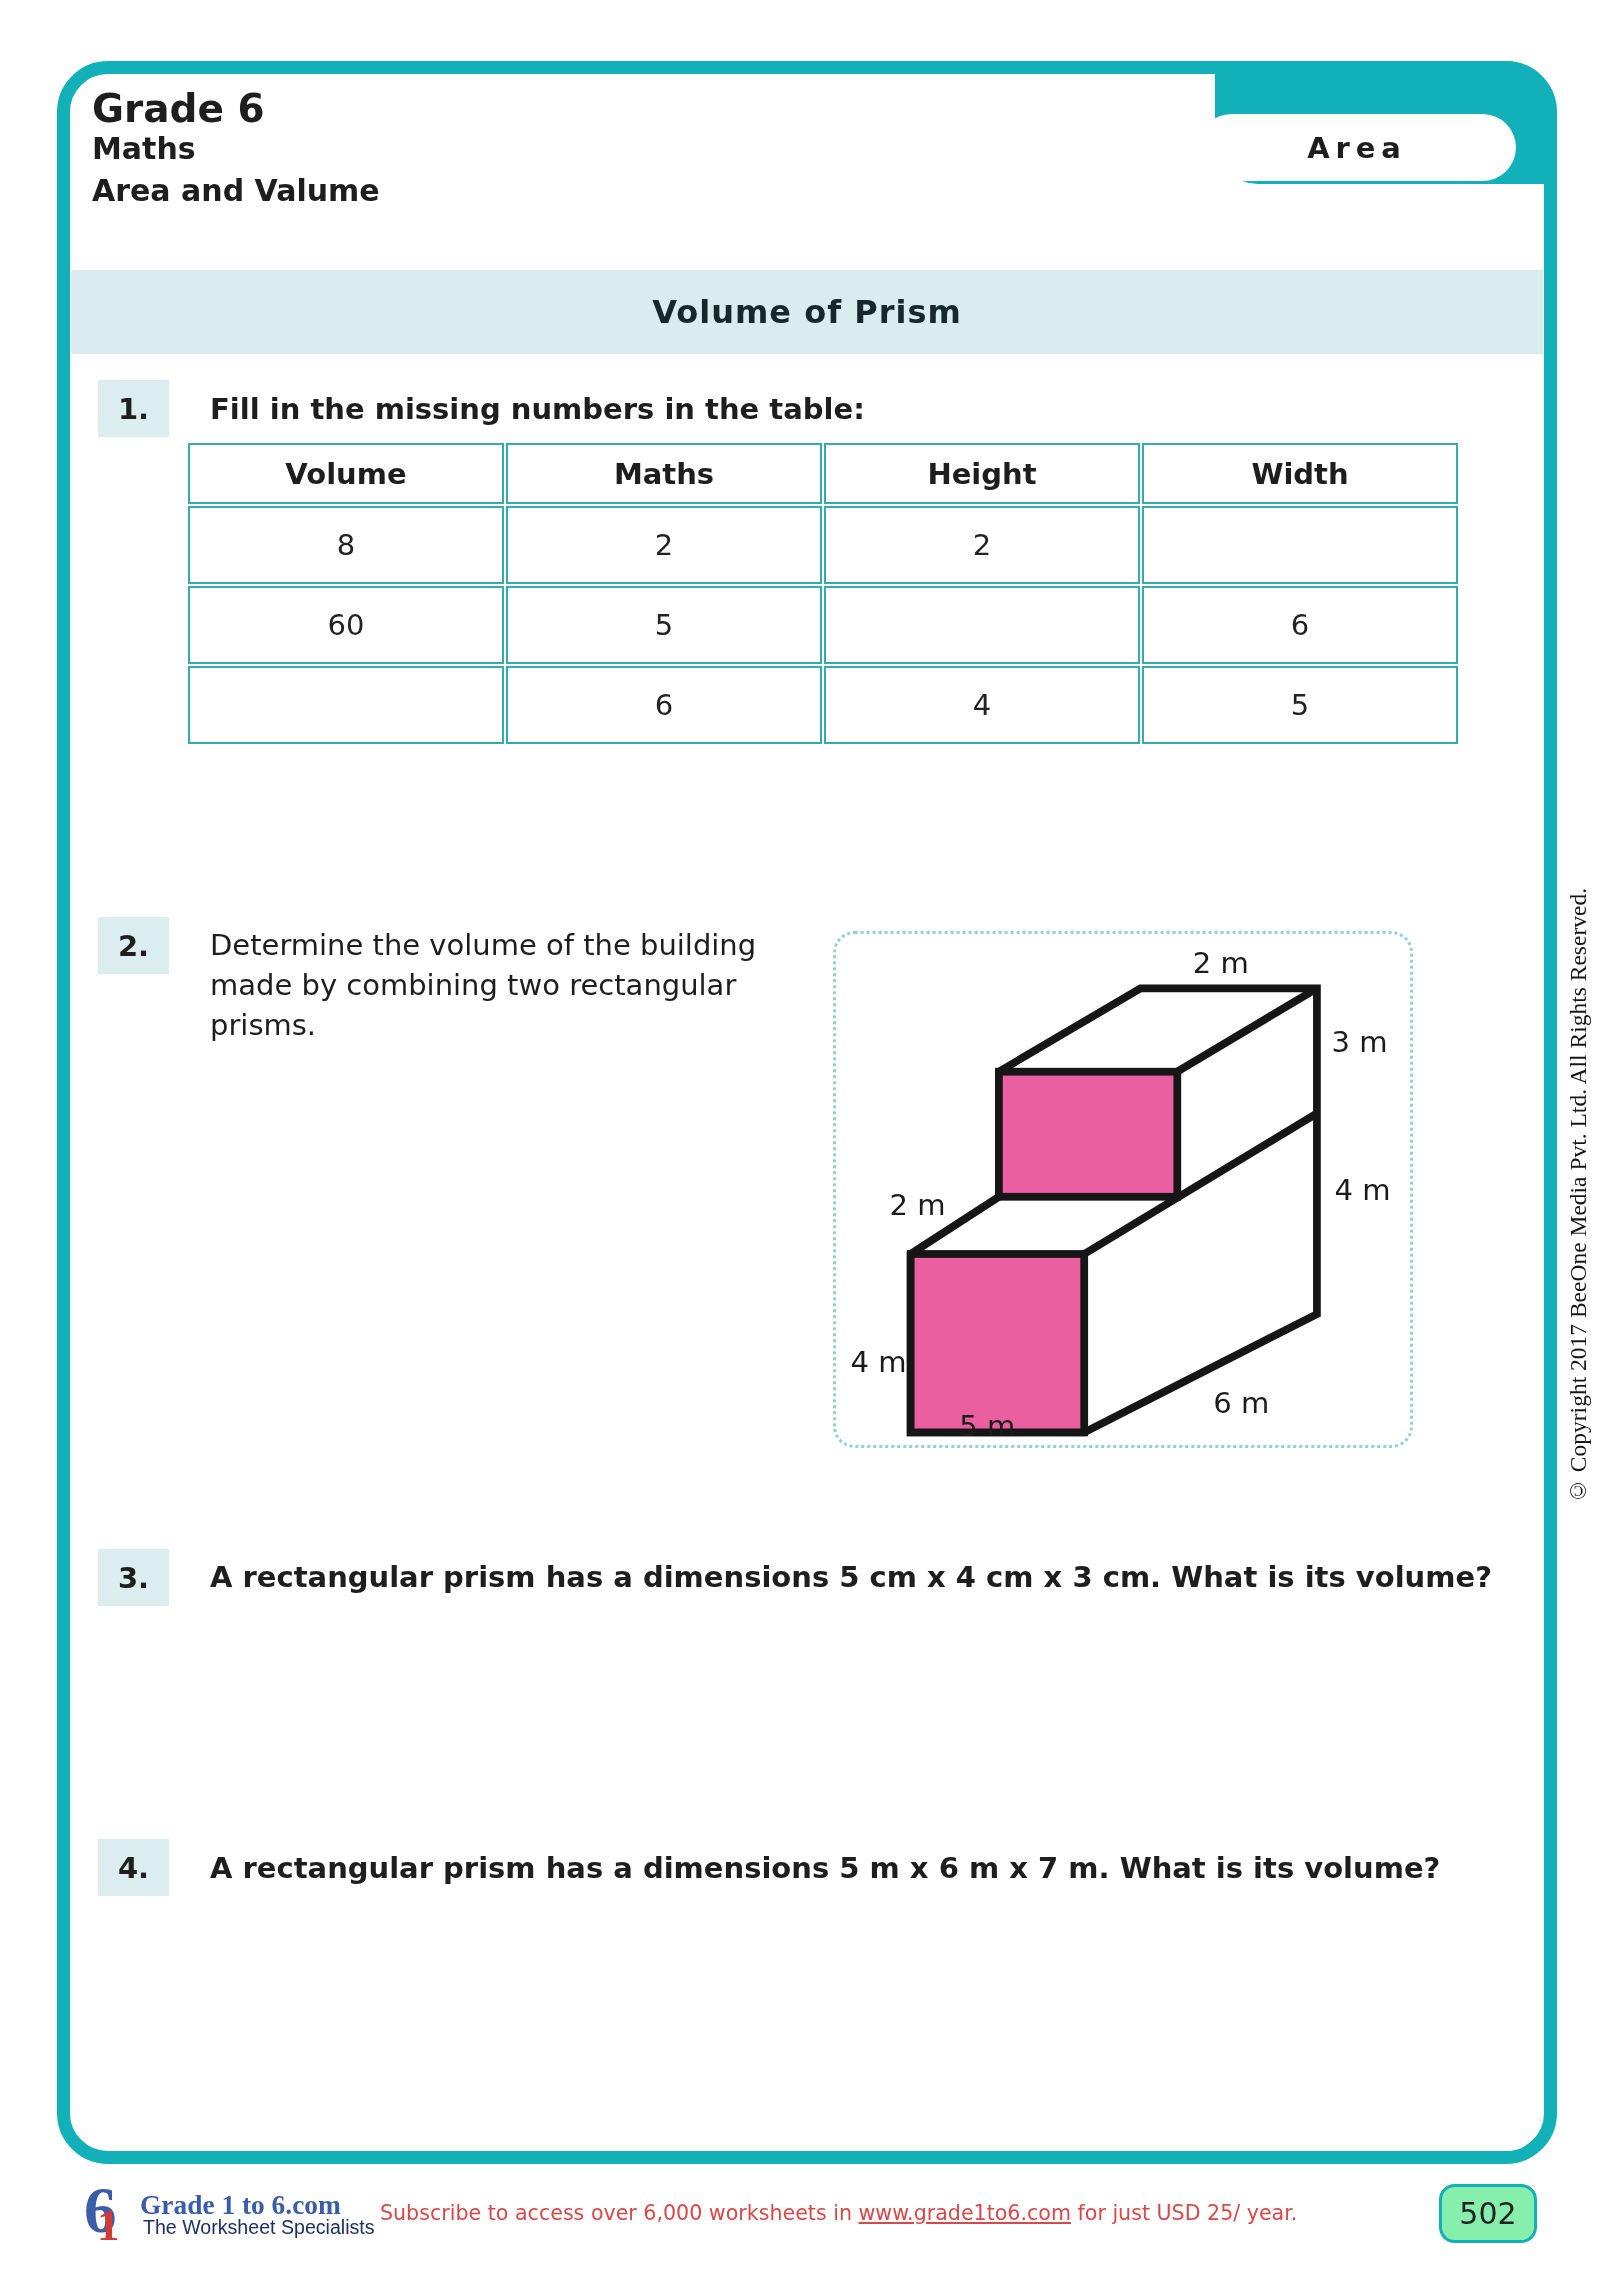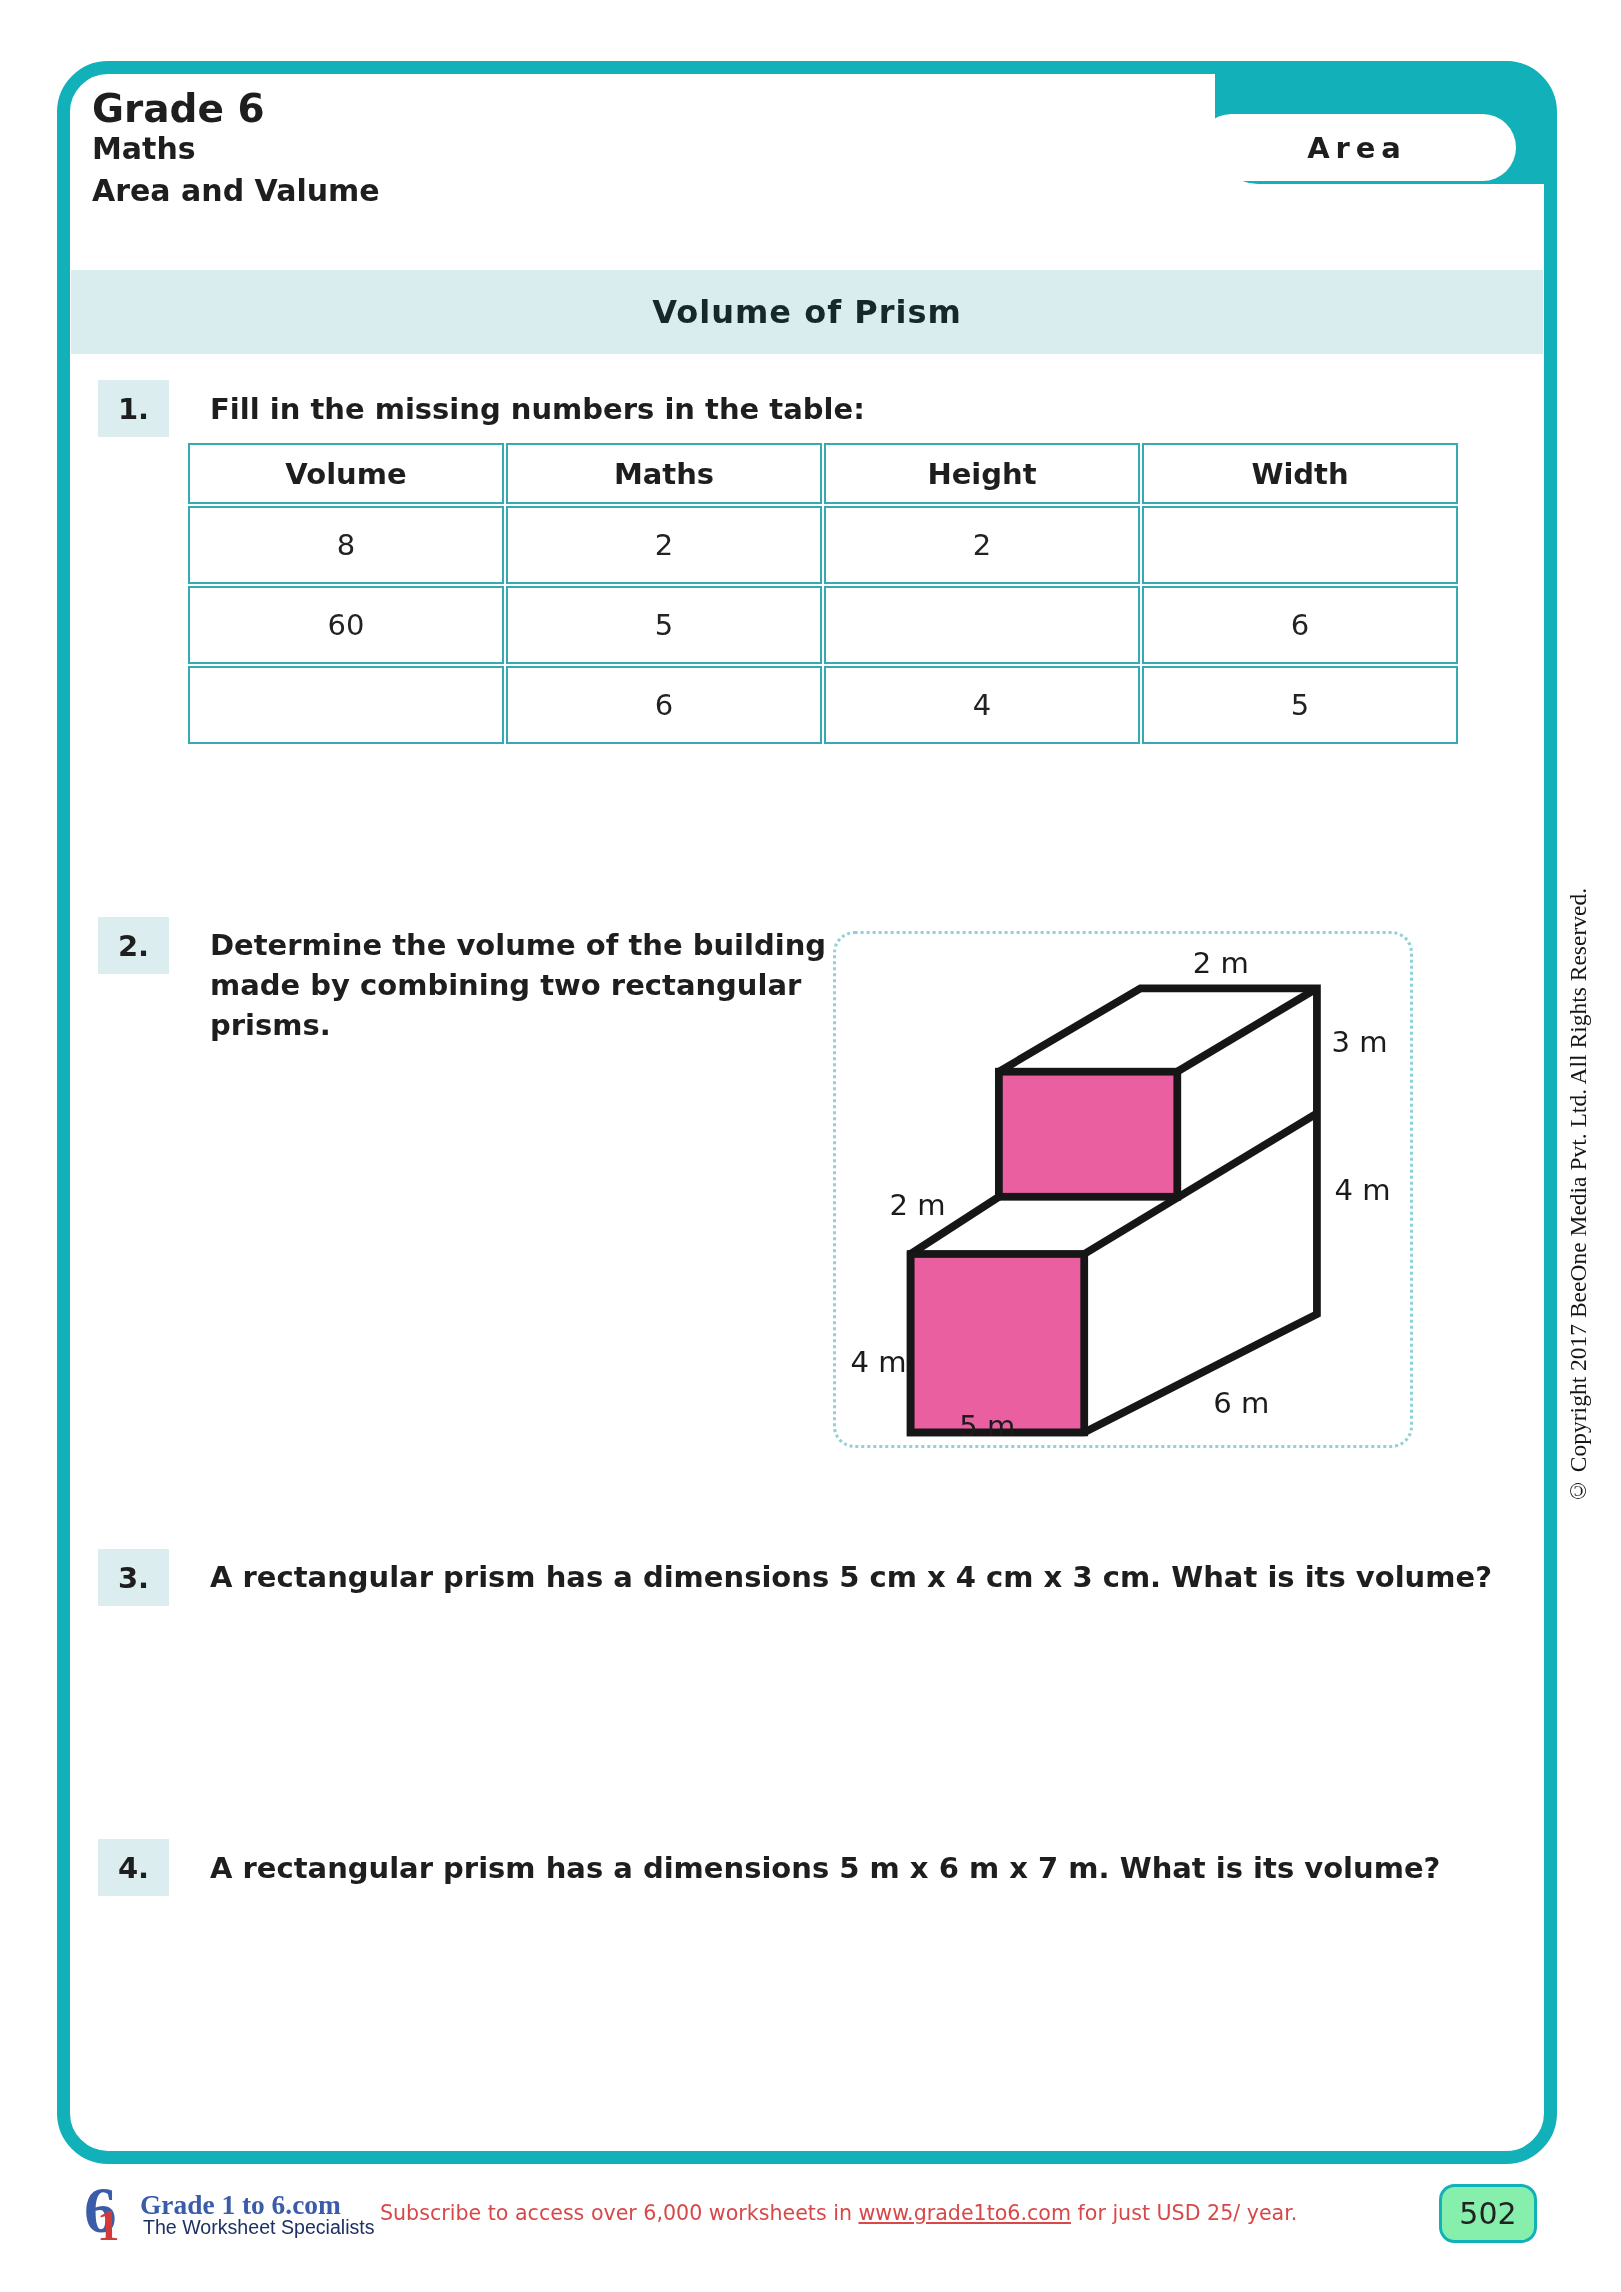--- a/index.html
+++ b/index.html
@@ -44,21 +44,21 @@
     font-size:32px;font-weight:bold;color:#17282b;letter-spacing:1px;margin-top:15px;
   }
 
   
   .q-badge{
     width:71px;height:57px;background:var(--badge-bg,#dcedef);
     display:flex;align-items:center;justify-content:center;
     font-size:29px;font-weight:bold;
   }
   .q-text{font-size:29px;font-weight:bold;white-space:nowrap;}
-  .q2-lines div{font-size:29px;font-weight:bold;line-height:40px;white-space:nowrap;}
+  .q2-lines div{font-size:29px;font-weight:normal;line-height:40px;white-space:nowrap;}
 
   
   .vol-table{
     left:186px;top:441px;width:1274px;
     border-collapse:separate;border-spacing:2.9px;table-layout:fixed;
   }
   .vol-table th,.vol-table td{
     border:2.5px solid var(--teal-table,#35aab2);
     text-align:center;vertical-align:middle;background:#fff;
   }

